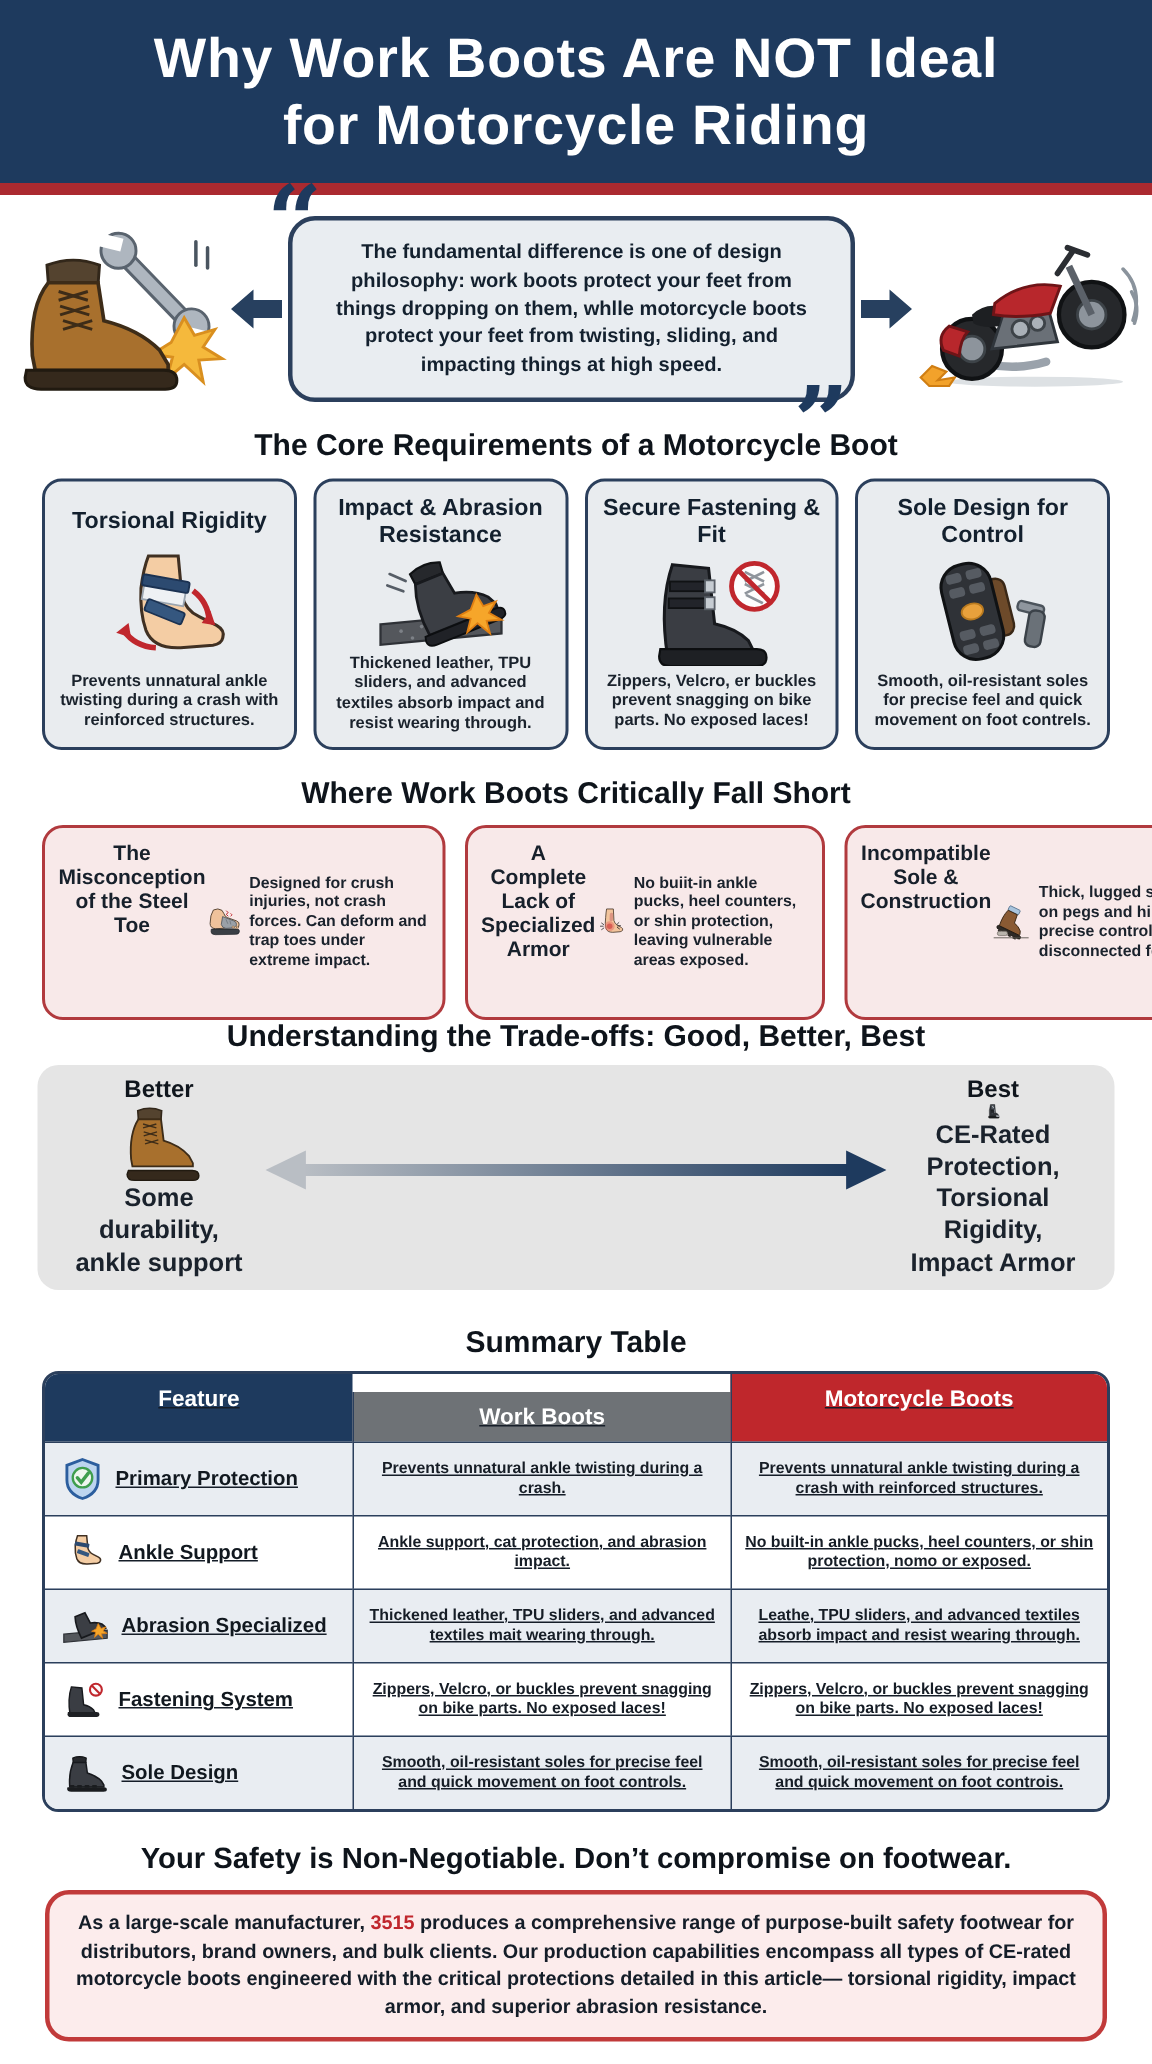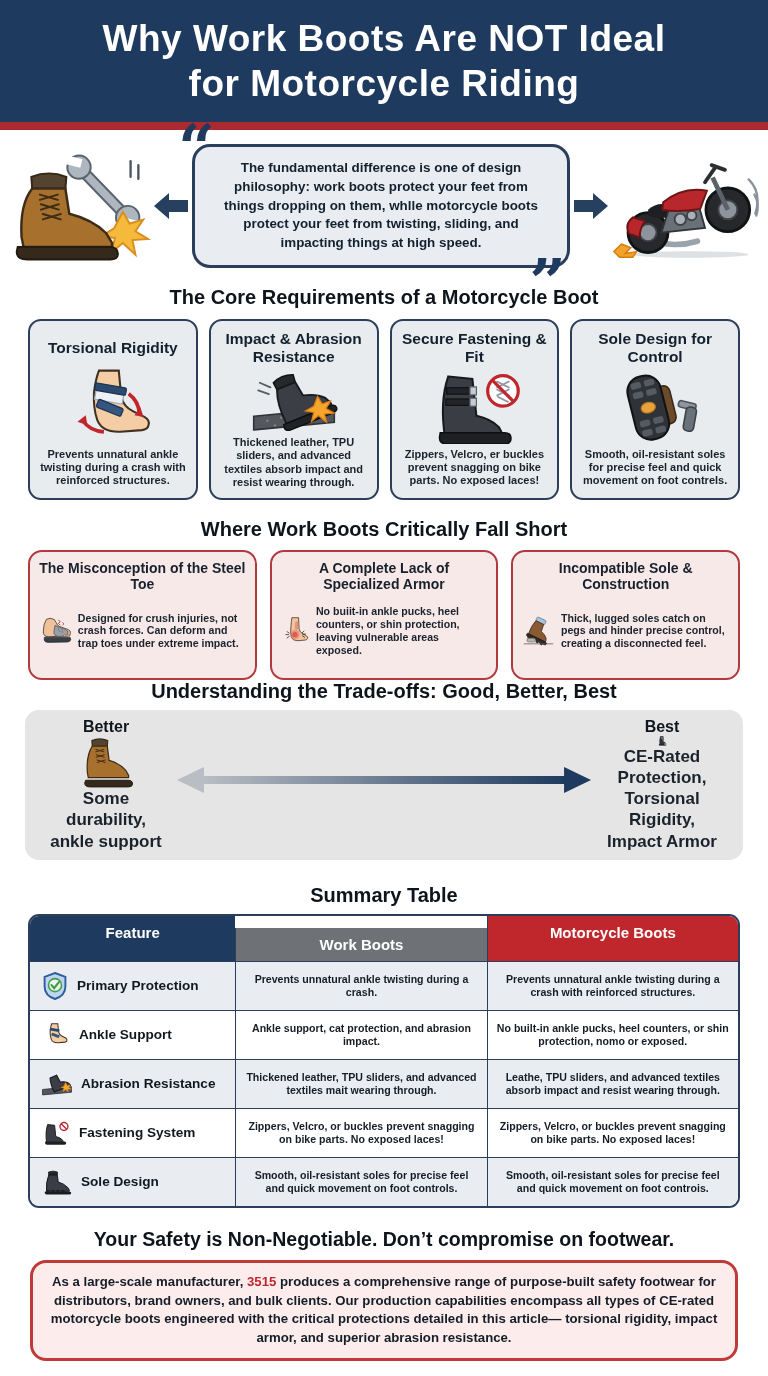--- a/index.html
+++ b/index.html
@@ -37,36 +37,36 @@
   .ccard{flex:1;background:#e9ecef;border:2.5px solid #2b3f5c;border-radius:13px;
          padding:9px 7px 10px;display:flex;flex-direction:column;align-items:center;height:158px;}
   .ccard .ct{font-size:15.5px;font-weight:800;line-height:1.12;text-align:center;color:#13202e;
              min-height:36px;display:flex;align-items:center;}
   .ccard .cimg{flex:1;display:flex;align-items:center;}
   .ccard .cd{font-size:11px;font-weight:700;line-height:1.22;text-align:center;color:#1a222c;}
 
   
   .cards3{display:flex;gap:13px;padding:0 28px;margin-top:9px;}
   .fcard{flex:1;background:#f8e9e9;border:2.5px solid #b13a3e;border-radius:14px;
-         padding:8px 9px;height:110px;display:flex;flex-direction:column;}
+         padding:8px 9px;height:110px;display:flex;flex-direction:row;}
   .fcard .ft{font-size:14px;font-weight:800;line-height:1.15;text-align:center;color:#17202b;}
   .fcard .fbody{display:flex;align-items:center;gap:5px;flex:1;}
   .fcard .fd{font-size:10.6px;font-weight:700;line-height:1.22;color:#1a222c;}
 
   
   .tpanel{margin:7px 25px 0;background:#e5e5e5;border-radius:14px;height:150px;
           display:flex;align-items:stretch;padding:8px 16px;box-sizing:border-box;}
   .tcol{width:130px;display:flex;flex-direction:column;align-items:center;}
   .tcol .tl{font-size:16px;font-weight:800;color:#10161d;}
   .tcol .tc{font-size:17px;font-weight:700;text-align:center;line-height:1.25;
             white-space:pre-line;color:#1a222c;}
   .tarrow{flex:1;display:flex;align-items:center;padding:0 6px;margin-top:-10px;}
 
   
-  .stable{margin:7px 28px 0;border:2.5px solid #2b3f5c;border-radius:11px;overflow:hidden;}
+  .stable{margin:7px 28px 0;border:2.5px solid #2b3f5c;border-radius:11px;overflow:hidden;text-decoration:underline;}
   .trow{display:grid;grid-template-columns:29% 35.5% 35.5%;}
   .trow > div{border-left:1.5px solid #2b3f5c;}
   .trow > div:first-child{border-left:none;}
   .trow.body > div{border-top:1.5px solid #2b3f5c;}
   .hcell{color:#fff;font-size:15px;font-weight:800;text-align:center;padding:8px 4px;}
   .hcell.c1{background:#1e3a5e;}
   .hcell.c2{background:#6e7276;margin-top:12px;}
   .hcell.c3{background:#bf272c;}
   .fcell{display:flex;align-items:center;gap:9px;padding:4px 4px 4px 12px;
          font-size:13.6px;font-weight:800;color:#11181f;min-height:40px;}
@@ -417,21 +417,21 @@
 
     <div class="trow body alt">
       <div class="fcell">
         <svg width="30" height="28" viewBox="0 0 110 92">
           <polygon points="2,66 108,56 108,76 2,86" fill="#54575c" stroke="#2e3136" stroke-width="3"></polygon>
           <g transform="rotate(-22 58 38)">
             <path d="M37 14 h26 l3 28 q17 4 26 14 l4 8 v4 H32 q-3 -32 5 -54 z" fill="#3b3e44" stroke="#17191d" stroke-width="4"></path>
           </g>
           <polygon points="86,40 93,52 105,48 98,58 108,64 94,65 97,76 86,66 77,74 80,61 70,59 81,53" fill="#f6a62a" stroke="#e07f12" stroke-width="2"></polygon>
         </svg>
-        <span>Abrasion Resistance</span>
+        <span>Abrasion Specialized</span>
       </div>
       <div class="dcell">Thickened leather, TPU sliders, and advanced textiles mait wearing through.</div>
       <div class="dcell">Leathe, TPU sliders, and advanced textiles absorb impact and resist wearing through.</div>
     </div>
 
     <div class="trow body plain">
       <div class="fcell">
         <svg width="28" height="30" viewBox="0 0 120 100">
           <path d="M24 14 l30 3 5 48 q18 4 28 14 l4 8 v6 H20 q-7 -46 4 -79 z" fill="#3a3d43" stroke="#17191d" stroke-width="4"></path>
           <path d="M14 86 h82 q8 0 8 7 q0 7 -8 7 H22 q-9 0 -9 -8 z" fill="#1e2024"></path>

